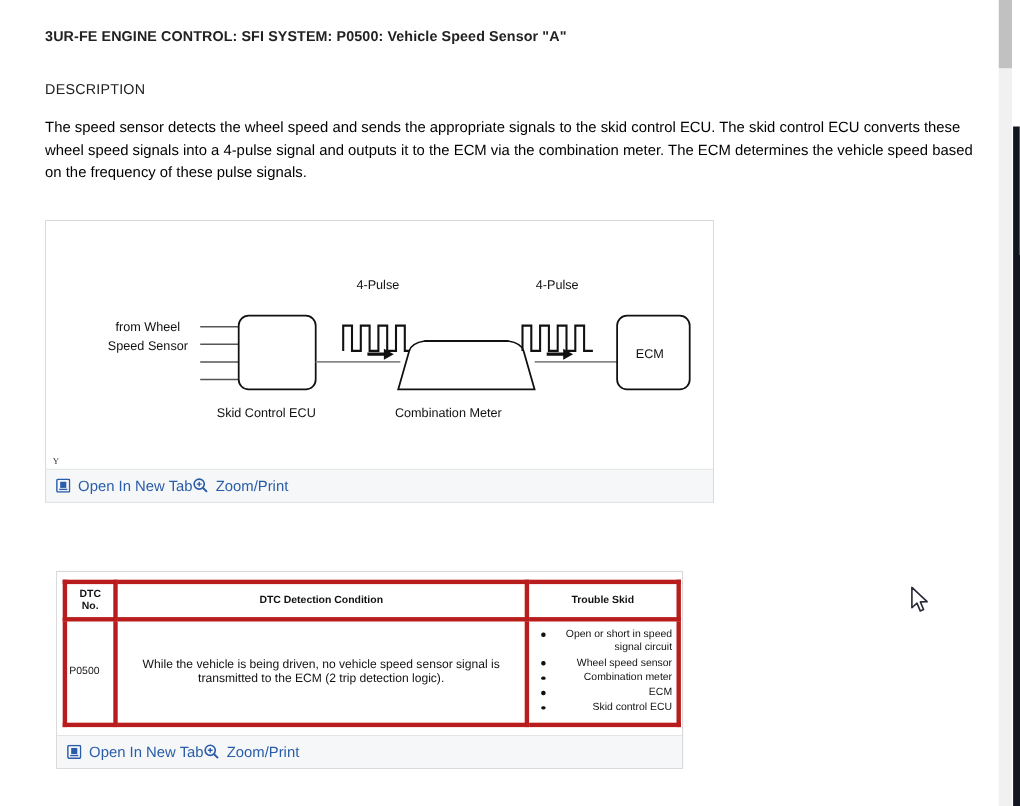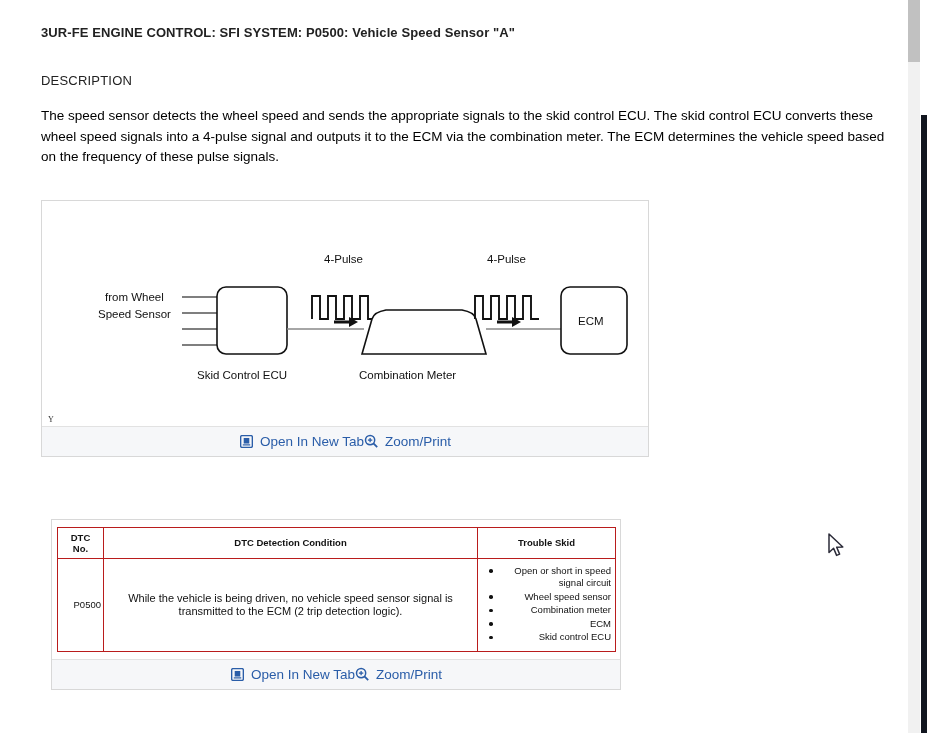--- a/index.html
+++ b/index.html
@@ -83,21 +83,21 @@
     color: #333;
     font-family: "Liberation Serif", serif;
   }
 
   .card-footer {
     border-top: 1px solid #e2e2e2;
     background: #f6f7f9;
     height: 29px;
     display: flex;
     align-items: center;
-    justify-content: center;
+    justify-content: flex-start;
     padding: 0 8px 0 9px;
   }
   .card-footer .flink {
     display: flex;
     align-items: center;
     gap: 7px;
     color: #2a5da8;
     font-size: 13.5px;
     cursor: pointer;
     text-decoration: none;
@@ -108,34 +108,34 @@
   .diagram { display: block; }
 
   
   table.dtc {
     border-collapse: collapse;
     width: 100%;
     table-layout: fixed;
     font-family: "Liberation Sans", sans-serif;
   }
   table.dtc th, table.dtc td {
-    border: 1px solid #b91c1c;
+    border: 4px solid #b91c1c;
     vertical-align: middle;
   }
   table.dtc th {
     font-size: 9.5px;
     font-weight: bold;
     color: #111;
     text-align: center;
     padding: 4px 2px;
     line-height: 11px;
   }
   td.dtc-no {
     font-size: 9.5px;
-    text-align: right;
+    text-align: left;
     color: #111;
     padding: 16px 2px;
   }
   td.dtc-cond {
     font-size: 11px;
     color: #111;
     padding: 6px 6px;
     line-height: 12.5px;
     text-align: center;
   }

